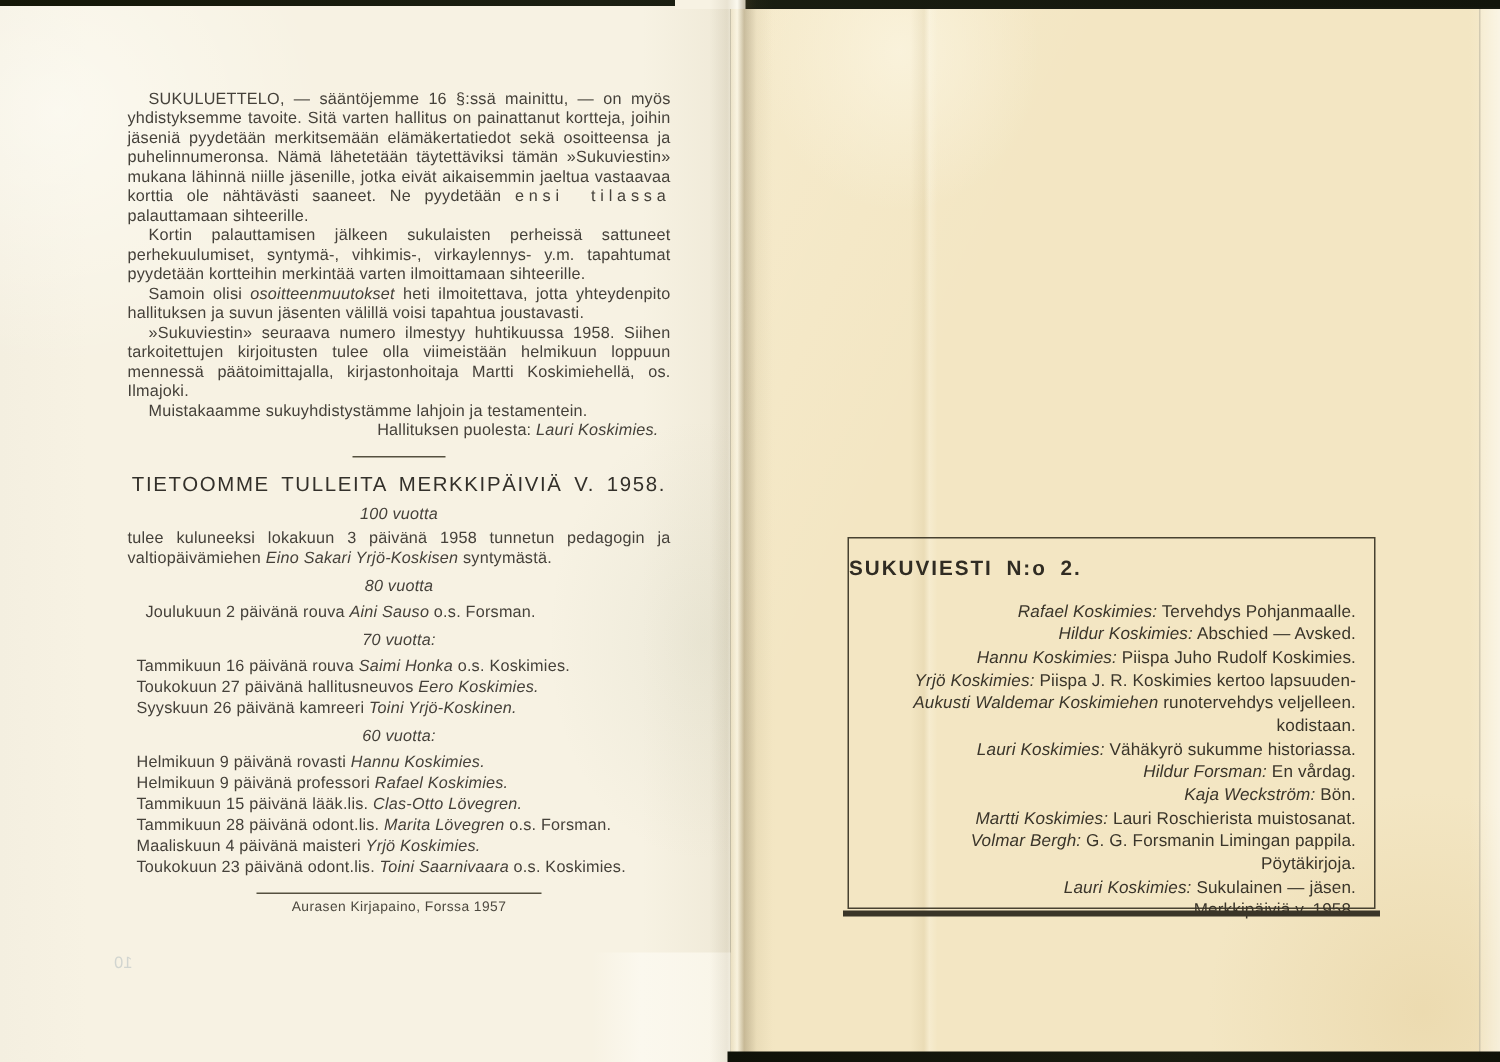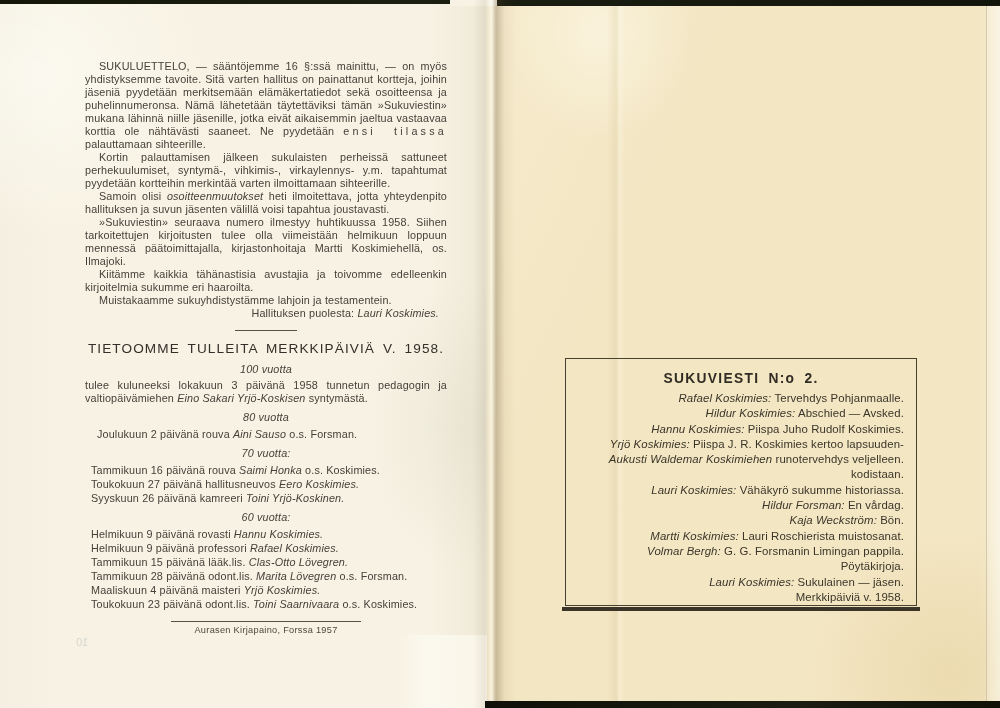--- a/index.html
+++ b/index.html
@@ -98,23 +98,23 @@
   .contents-box{
     position:absolute;left:78px;top:352px;width:352px;height:248px;
     border:1.5px solid #474130;
     box-sizing:border-box;
   }
   .contents-box::after{
     content:"";position:absolute;left:-4px;right:-4px;bottom:-6px;height:4px;
     background:#3a3528;
   }
   .contents-title{
-    text-align:center;font-weight:bold;font-size:13.8px;
+    text-align:left;font-weight:bold;font-size:13.8px;
     letter-spacing:1.3px;word-spacing:4px;
-    color:#302c23;margin:12px 0 5px;
+    color:#302c23;margin:12px 0 15px;
   }
   .contents-items{
     padding:0 12px 0 30px;
     font-size:11.4px;line-height:15.3px;color:#3a352a;
     letter-spacing:.1px;
   }
   .toc-line{text-align:right;}
   .toc-line.cont{padding-left:17px;}
 
   
@@ -129,21 +129,20 @@
   <div class="top-edge"></div>
 
   <div class="left-page">
     <div class="text-block">
 
       <div>
           <p class="para"><span>SUKULUETTELO, — sääntöjemme 16 §:ssä mainittu, — on myös yhdistyksemme tavoite. Sitä varten hallitus on painattanut kortteja, joihin jäseniä pyydetään merkitsemään elämäkertatiedot sekä osoitteensa ja puhelinnumeronsa. Nämä lähetetään täytettäviksi tämän »Sukuviestin» mukana lähinnä niille jäsenille, jotka eivät aikaisemmin jaeltua vastaavaa korttia ole nähtävästi saaneet. Ne pyydetään </span><span class="sp">ensi tilassa</span><span> palauttamaan sihteerille.</span></p>
           <p class="para"><span>Kortin palauttamisen jälkeen sukulaisten perheissä sattuneet perhekuulumiset, syntymä-, vihkimis-, virkaylennys- y.m. tapahtumat pyydetään kortteihin merkintää varten ilmoittamaan sihteerille.</span></p>
           <p class="para"><span>Samoin olisi </span><span class="it">osoitteenmuutokset</span><span> heti ilmoitettava, jotta yhteydenpito hallituksen ja suvun jäsenten välillä voisi tapahtua joustavasti.</span></p>
           <p class="para"><span>»Sukuviestin» seuraava numero ilmestyy huhtikuussa 1958. Siihen tarkoitettujen kirjoitusten tulee olla viimeistään helmikuun loppuun mennessä päätoimittajalla, kirjastonhoitaja Martti Koskimiehellä, os. Ilmajoki.</span></p>
-          <p class="para"><span>Kiitämme kaikkia tähänastisia avustajia ja toivomme edelleenkin kirjoitelmia sukumme eri haaroilta.</span></p>
           <p class="para"><span>Muistakaamme sukuyhdistystämme lahjoin ja testamentein.</span></p>
         </div>
 
       <p class="para signature-line"><span>Hallituksen puolesta: </span><span class="it">Lauri Koskimies.</span></p>
 
       <hr class="divider">
 
       <h2 class="heading">TIETOOMME TULLEITA MERKKIPÄIVIÄ V. 1958.</h2>
 
       <div>

